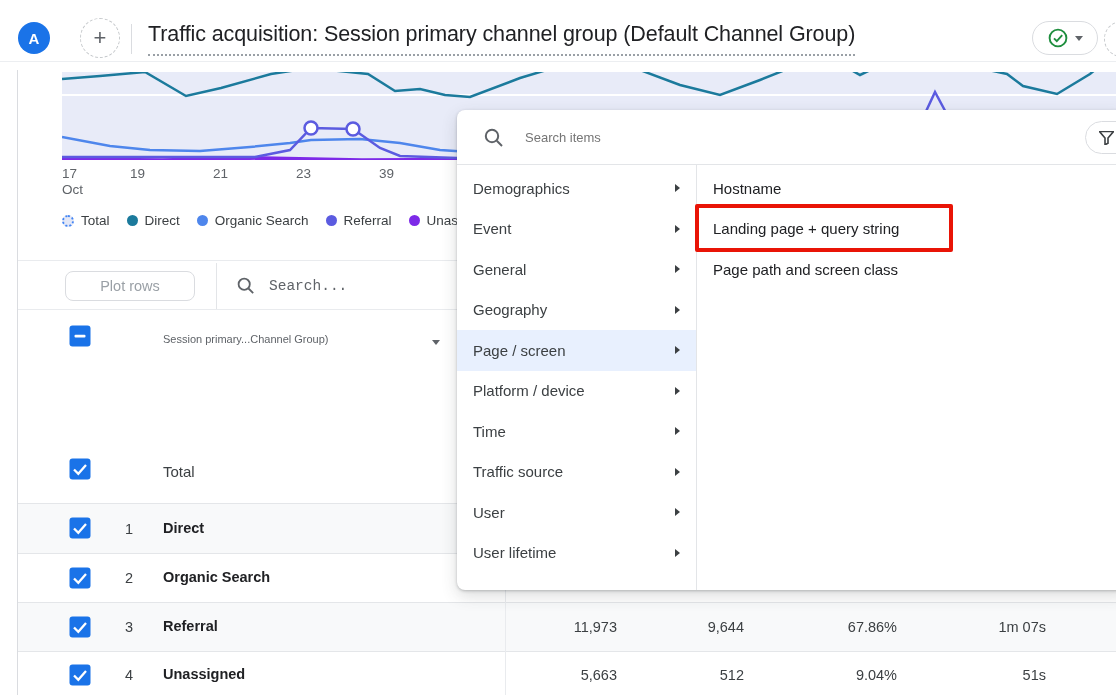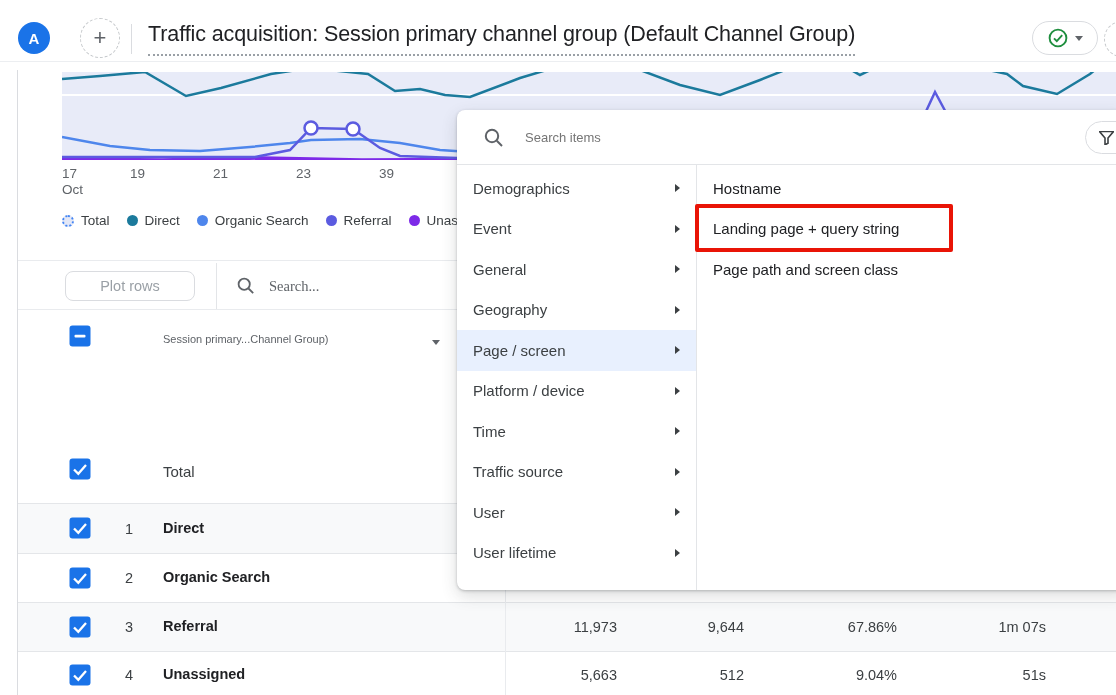--- a/index.html
+++ b/index.html
@@ -44,21 +44,21 @@
 
   
   #toolbar { position:absolute; left:17px; top:260px; width:1099px; height:50px;
              border-top:1px solid #e9ebee; border-bottom:1px solid #e9ebee; background:#fff; }
   .plot-rows { position:absolute; left:48px; top:10px; width:130px; height:30px;
                border:1px solid #dadce0; border-radius:8px; background:#fff;
                color:#9aa0a6; font-size:14.5px; }
   .tb-divider { position:absolute; left:199px; top:2px; width:1px; height:46px; background:#e3e5e8; }
   .tb-search-icon { position:absolute; left:219px; top:15px; }
   .tb-search-input { position:absolute; left:252px; top:12px; width:180px; height:26px; border:none;
-                     outline:none; font-size:14.5px; color:#3c4043; font-family:Liberation Serif, serif; }
+                     outline:none; font-size:14.5px; color:#3c4043; font-family:Liberation Mono, monospace; }
   .tb-search-input::placeholder { color:#5f6368; opacity:1; }
 
   
   .cb { position:absolute; width:22px; height:22px; }
   #dim-header-row { position:absolute; left:17px; top:310px; width:1099px; height:56px; background:#fff; }
   .dim-header-label { position:absolute; left:146px; top:23px; font-size:11px; color:#5f6368; }
   .dim-caret { position:absolute; left:415px; top:30px; }
   .total-border { position:absolute; left:17px; top:446px; width:1099px; height:1px; background:#eceef1; }
   #total-row { position:absolute; left:17px; top:446px; width:1099px; height:57px; background:#fff; }
   .total-label { position:absolute; left:146px; top:17px; font-size:15px; color:#3c4043; }

